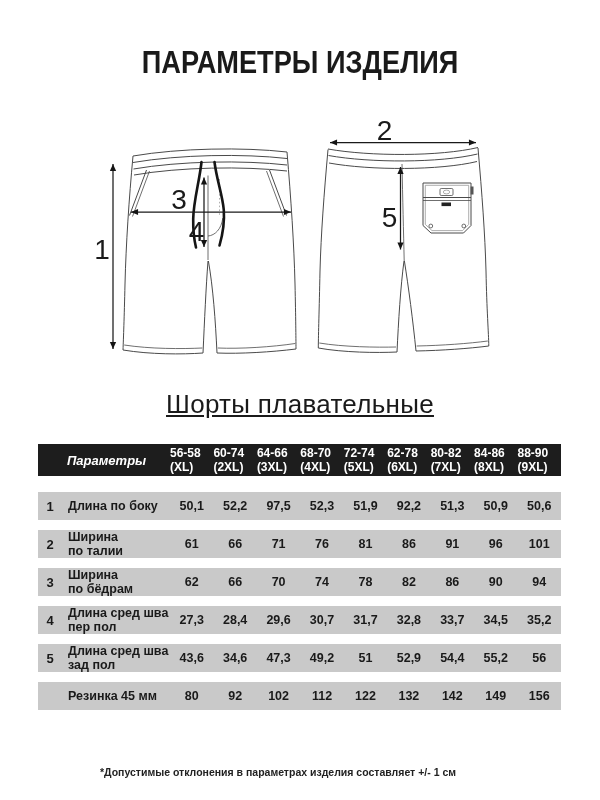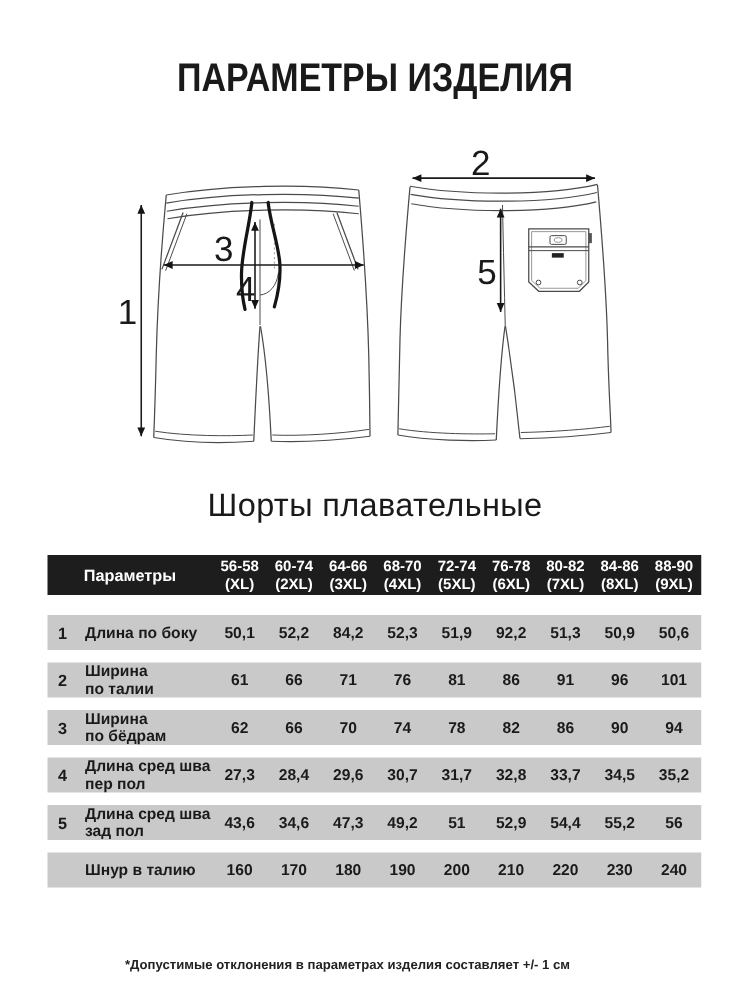--- a/index.html
+++ b/index.html
@@ -10,29 +10,29 @@
     --header-bg:#1d1d1d; --row-bg:#c9c9c9; --line:#4a4a4a; --ink:#141414;
   }
   .title{
     position:absolute;top:44px;left:0;width:600px;text-align:center;
     font-size:32px;font-weight:bold;letter-spacing:0;
     transform:scaleX(0.85);transform-origin:300px center;white-space:nowrap;
   }
   .drawing{position:absolute;left:80px;top:119px;}
   .subtitle{
     position:absolute;top:389px;left:0;width:600px;text-align:center;
-    font-size:26px;font-weight:normal;letter-spacing:0.3px;
+    font-size:26px;font-weight:normal;letter-spacing:0.3px;text-decoration:underline;
   }
   .size-table{position:absolute;left:38px;top:444px;width:523px;font-size:12.5px;}
   .t-header{
     display:flex;align-items:center;background:var(--header-bg);color:#fff;
     height:32px;margin-bottom:16px;
   }
-  .c-param{width:132px;box-sizing:border-box;padding-left:29px;font-weight:bold;font-size:13px;}
-  .c-size{flex:1;text-align:center;font-weight:bold;font-size:12px;line-height:1.18;}
+  .c-param{width:132px;box-sizing:border-box;padding-left:29px;font-weight:bold;font-size:13px;font-style:italic;}
+  .c-size{flex:1;text-align:left;font-weight:bold;font-size:12px;line-height:1.18;}
   .t-row{
     display:flex;align-items:center;background:var(--row-bg);
     height:28px;margin-bottom:10px;
   }
   .c-num{width:24px;text-align:center;font-weight:bold;font-size:13px;}
   .c-label{width:108px;box-sizing:border-box;padding-left:6px;font-weight:bold;line-height:1.12;}
   .c-val{flex:1;text-align:center;font-weight:bold;}
   .footnote{
     position:absolute;top:766px;left:0;width:556px;text-align:center;
     font-size:10.5px;font-weight:bold;color:#222;
@@ -154,21 +154,21 @@
       </div>
       <div class="c-size">
         <div>68-70</div>
         <div>(4XL)</div>
       </div>
       <div class="c-size">
         <div>72-74</div>
         <div>(5XL)</div>
       </div>
       <div class="c-size">
-        <div>76-78</div>
+        <div>62-78</div>
         <div>(6XL)</div>
       </div>
       <div class="c-size">
         <div>80-82</div>
         <div>(7XL)</div>
       </div>
       <div class="c-size">
         <div>84-86</div>
         <div>(8XL)</div>
       </div>
@@ -179,21 +179,21 @@
     </div>
   <div>
 
   <div class="t-row">
         <div class="c-num">1</div>
         <div class="c-label">
           <div>Длина по боку</div>
         </div>
         <div class="c-val">50,1</div>
         <div class="c-val">52,2</div>
-        <div class="c-val">84,2</div>
+        <div class="c-val">97,5</div>
         <div class="c-val">52,3</div>
         <div class="c-val">51,9</div>
         <div class="c-val">92,2</div>
         <div class="c-val">51,3</div>
         <div class="c-val">50,9</div>
         <div class="c-val">50,6</div>
       </div>
       <div class="t-row">
         <div class="c-num">2</div>
         <div class="c-label">
@@ -254,28 +254,28 @@
         <div class="c-val">49,2</div>
         <div class="c-val">51</div>
         <div class="c-val">52,9</div>
         <div class="c-val">54,4</div>
         <div class="c-val">55,2</div>
         <div class="c-val">56</div>
       </div>
       <div class="t-row">
         <div class="c-num"></div>
         <div class="c-label">
-          <div>Шнур в талию</div>
-        </div>
-        <div class="c-val">160</div>
-        <div class="c-val">170</div>
-        <div class="c-val">180</div>
-        <div class="c-val">190</div>
-        <div class="c-val">200</div>
-        <div class="c-val">210</div>
-        <div class="c-val">220</div>
-        <div class="c-val">230</div>
-        <div class="c-val">240</div>
+          <div>Резинка 45 мм</div>
+        </div>
+        <div class="c-val">80</div>
+        <div class="c-val">92</div>
+        <div class="c-val">102</div>
+        <div class="c-val">112</div>
+        <div class="c-val">122</div>
+        <div class="c-val">132</div>
+        <div class="c-val">142</div>
+        <div class="c-val">149</div>
+        <div class="c-val">156</div>
       </div>
     </div>
 </div>
 
 <div class="footnote">*Допустимые отклонения в параметрах изделия составляет  +/-  1 см</div>
 
 </body></html>

